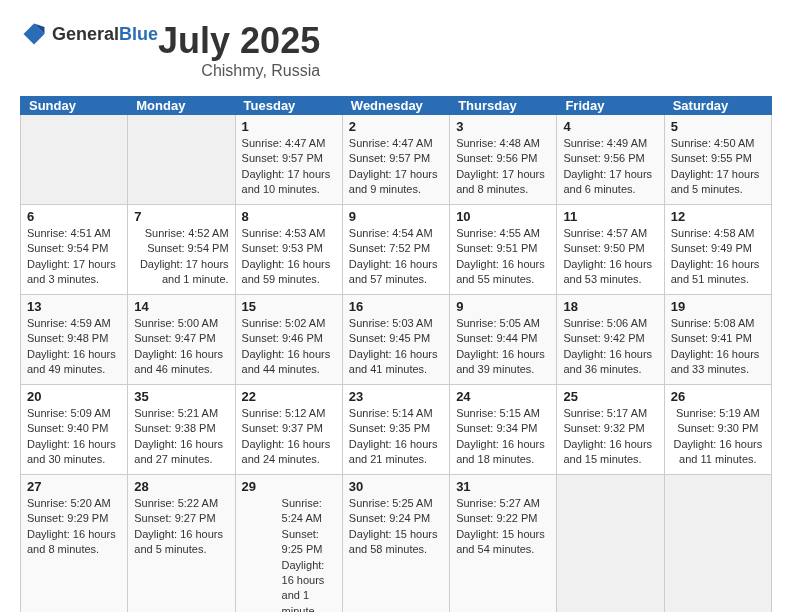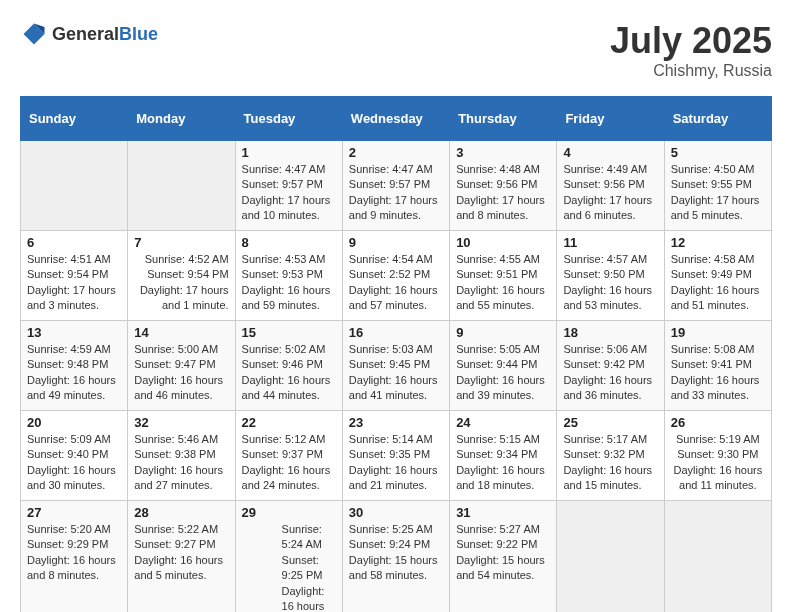--- a/index.html
+++ b/index.html
@@ -5,21 +5,21 @@
     * { box-sizing: border-box; margin: 0; padding: 0; }
     body {
       font-family: Arial, sans-serif;
       background: #fff;
       width: 792px;
       min-height: 612px;
       padding: 20px;
     }
     .header {
       display: flex;
-      justify-content: space-between;
+      justify-content: flex-start;
       align-items: flex-start;
       margin-bottom: 16px;
     }
     .logo {
       display: flex;
       align-items: center;
       gap: 4px;
     }
     .logo-text-general {
       font-size: 18px;
@@ -48,21 +48,21 @@
       color: #555;
     }
     .calendar {
       width: 100%;
       border-collapse: collapse;
       font-size: 11px;
     }
     .calendar thead th {
       background-color: #2a6db5;
       color: #fff;
-      padding: 14px 8px;
+      padding: 1px 8px;
       text-align: left;
       font-size: 13px;
       font-weight: bold;
       border: 1px solid #2a6db5;
     }
     .calendar tbody td {
       border: 1px solid #ccc;
       vertical-align: top;
       padding: 4px 6px;
       width: 14.28%;
@@ -172,21 +172,21 @@
         </td>
         <td>
           <span class="day-number">8</span>
           <div class="day-info" style="white-space: pre-line;">Sunrise: 4:53 AM
 Sunset: 9:53 PM
 Daylight: 16 hours and 59 minutes.</div>
         </td>
         <td>
           <span class="day-number">9</span>
           <div class="day-info" style="white-space: pre-line;">Sunrise: 4:54 AM
-Sunset: 2:52 PM
+Sunset: 7:52 PM
 Daylight: 16 hours and 57 minutes.</div>
         </td>
         <td>
           <span class="day-number">10</span>
           <div class="day-info" style="white-space: pre-line;">Sunrise: 4:55 AM
 Sunset: 9:51 PM
 Daylight: 16 hours and 55 minutes.</div>
         </td>
         <td>
           <span class="day-number">11</span>
@@ -246,22 +246,22 @@
         </td>
       </tr>
       <tr>
         <td>
           <span class="day-number">20</span>
           <div class="day-info" style="white-space: pre-line;">Sunrise: 5:09 AM
 Sunset: 9:40 PM
 Daylight: 16 hours and 30 minutes.</div>
         </td>
         <td>
-          <span class="day-number">32</span>
-          <div class="day-info" style="white-space: pre-line;">Sunrise: 5:46 AM
+          <span class="day-number">35</span>
+          <div class="day-info" style="white-space: pre-line;">Sunrise: 5:21 AM
 Sunset: 9:38 PM
 Daylight: 16 hours and 27 minutes.</div>
         </td>
         <td>
           <span class="day-number">22</span>
           <div class="day-info" style="white-space: pre-line;">Sunrise: 5:12 AM
 Sunset: 9:37 PM
 Daylight: 16 hours and 24 minutes.</div>
         </td>
         <td>

